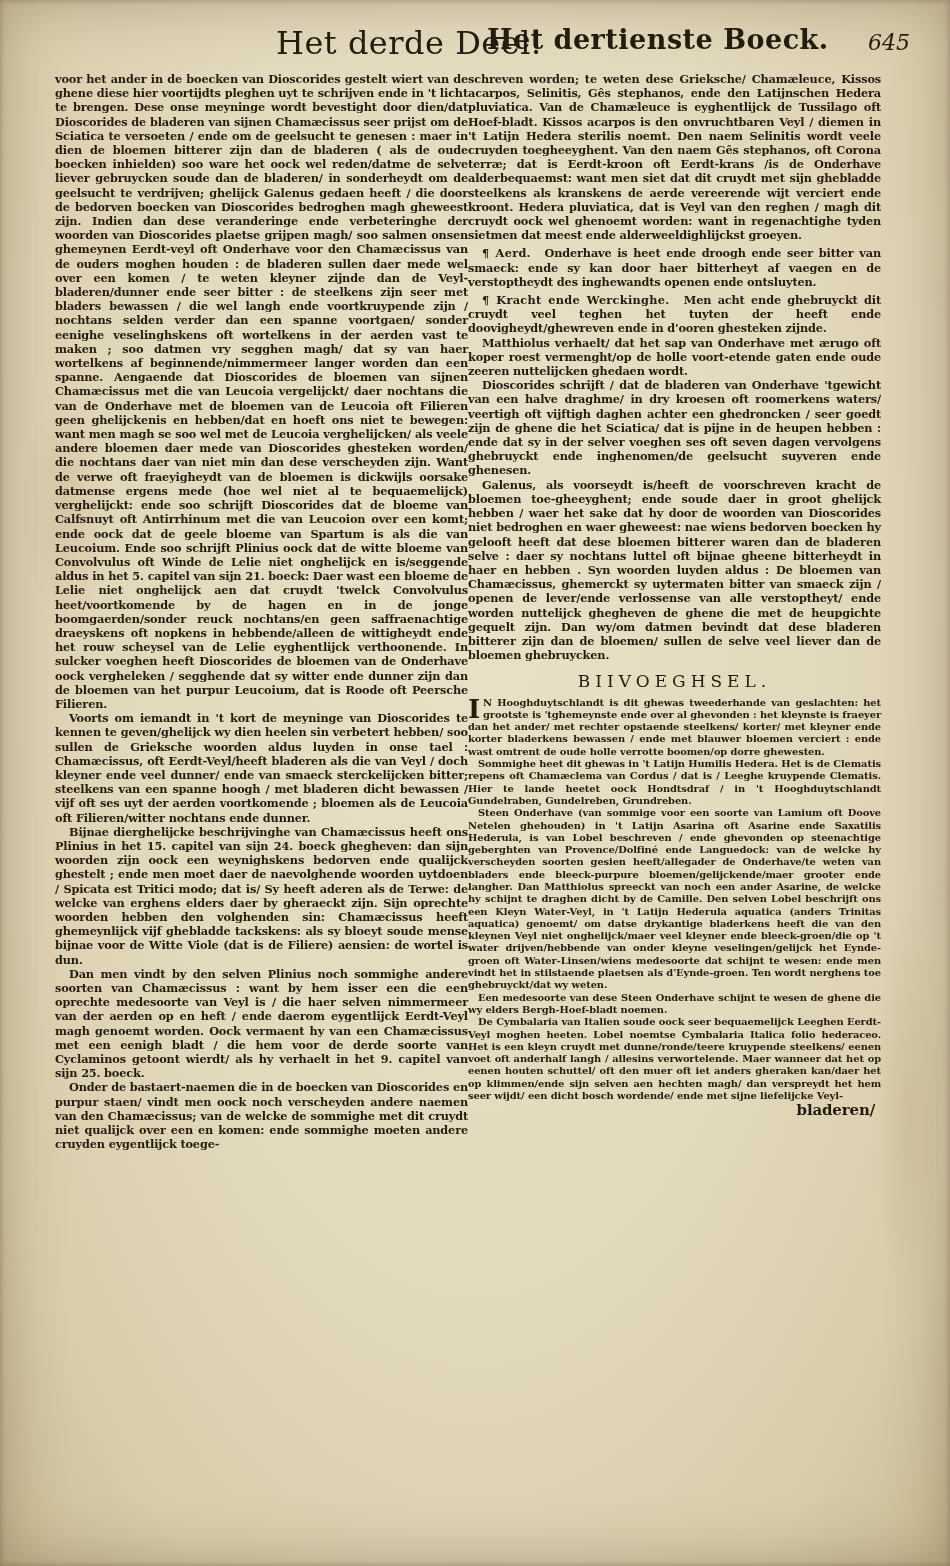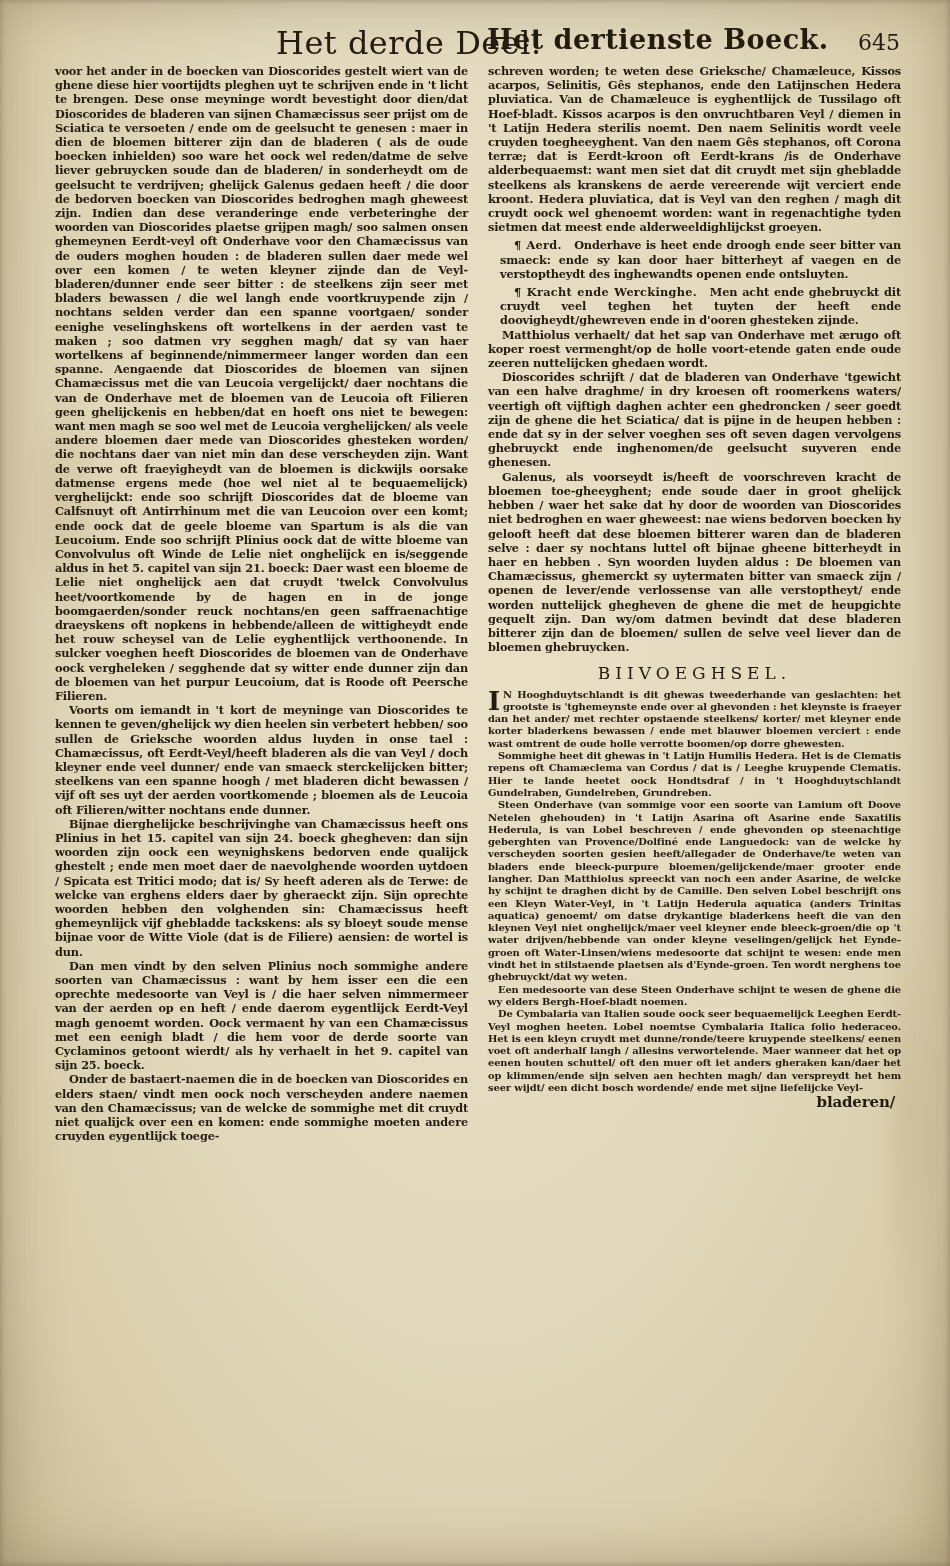--- a/index.html
+++ b/index.html
@@ -14,31 +14,31 @@
     color: #251c10;
     overflow: hidden;
   }
   .stain { position:absolute; border-radius:50%; pointer-events:none; }
   .stain.s1 { left:20px; top:380px; width:90px; height:260px; background:radial-gradient(ellipse, rgba(150,120,70,.14), rgba(150,120,70,0) 70%); }
   .stain.s2 { right:6px; top:900px; width:70px; height:420px; background:radial-gradient(ellipse, rgba(140,110,60,.12), rgba(140,110,60,0) 70%); }
 
   .running-head { position:absolute; top:24px; left:0; right:0; height:36px; }
   .rh-left  { position:absolute; left:276px; top:0; font-size:32px; letter-spacing:.5px; }
   .rh-right { position:absolute; left:487px; top:0; font-size:27px; letter-spacing:.5px;font-weight:bold; }
-  .folio    { position:absolute; right:50px; top:6px; font-size:22px; }
+  .folio    { position:absolute; right:40px; top:6px; font-size:22px; font-style:italic; }
 
-  .columns { position:absolute; top:64px; left:55px; width:846px; display:flex; gap:20px; }
+  .columns { position:absolute; top:72px; left:55px; width:846px; display:flex; }
   .col { width:413px; text-align: justify; font-weight: bold; }
   .col p { margin:0; text-indent:14px; hyphens:none; }
   .col p.noindent { text-indent:0; }
 
   .col-left  { font-size:11.3px; line-height:14.2px; letter-spacing:-0.15px; }
   .col-right { font-size:11.3px; line-height:14.2px; letter-spacing:-0.15px; }
 
-  .col-right p.section { margin-top:4px;margin-left:12px; }
+  .col-right p.section { margin-top:4px; }
   .sec-head { letter-spacing:.3px; padding-right:8px; }
 
   .supplement-head {
     margin:12px 0 8px 0;
     font-size:17px; font-weight:normal;
     letter-spacing:5px; text-align:center;
   }
   .supplement { font-size:9.9px; line-height:12.3px; letter-spacing:-0.1px; }
   .supplement p { text-indent:10px; margin:0; }
   .supplement p.dropcap-p { text-indent:0; }
@@ -63,21 +63,21 @@
     <div class="folio">645</div>
   </header>
 
   <main class="columns">
 
     <section class="col col-left">
       <p class="noindent">voor het ander in de boecken van Dioscorides gestelt wiert van de ghene diese hier voortijdts pleghen uyt te schrijven ende in 't licht te brengen. Dese onse meyninge wordt bevestight door dien/dat Dioscorides de bladeren van sijnen Chamæcissus seer prijst om de Sciatica te versoeten / ende om de geelsucht te genesen : maer in dien de bloemen bitterer zijn dan de bladeren ( als de oude boecken inhielden) soo ware het oock wel reden/datme de selve liever gebruycken soude dan de bladeren/ in sonderheydt om de geelsucht te verdrijven; ghelijck Galenus gedaen heeft / die door de bedorven boecken van Dioscorides bedroghen magh gheweest zijn. Indien dan dese veranderinge ende verbeteringhe der woorden van Dioscorides plaetse grijpen magh/ soo salmen onsen ghemeynen Eerdt-veyl oft Onderhave voor den Chamæcissus van de ouders moghen houden : de bladeren sullen daer mede wel over een komen / te weten kleyner zijnde dan de Veyl-bladeren/dunner ende seer bitter : de steelkens zijn seer met bladers bewassen / die wel langh ende voortkruypende zijn / nochtans selden verder dan een spanne voortgaen/ sonder eenighe veselinghskens oft wortelkens in der aerden vast te maken ; soo datmen vry segghen magh/ dat sy van haer wortelkens af beginnende/nimmermeer langer worden dan een spanne. Aengaende dat Dioscorides de bloemen van sijnen Chamæcissus met die van Leucoia vergelijckt/ daer nochtans die van de Onderhave met de bloemen van de Leucoia oft Filieren geen ghelijckenis en hebben/dat en hoeft ons niet te bewegen: want men magh se soo wel met de Leucoia verghelijcken/ als veele andere bloemen daer mede van Dioscorides ghesteken worden/ die nochtans daer van niet min dan dese verscheyden zijn. Want de verwe oft fraeyigheydt van de bloemen is dickwijls oorsake datmense ergens mede (hoe wel niet al te bequaemelijck) verghelijckt: ende soo schrijft Dioscorides dat de bloeme van Calfsnuyt oft Antirrhinum met die van Leucoion over een komt; ende oock dat de geele bloeme van Spartum is als die van Leucoium. Ende soo schrijft Plinius oock dat de witte bloeme van Convolvulus oft Winde de Lelie niet onghelijck en is/seggende aldus in het 5. capitel van sijn 21. boeck: Daer wast een bloeme de Lelie niet onghelijck aen dat cruydt 'twelck Convolvulus heet/voortkomende by de hagen en in de jonge boomgaerden/sonder reuck nochtans/en geen saffraenachtige draeyskens oft nopkens in hebbende/alleen de wittigheydt ende het rouw scheysel van de Lelie eyghentlijck verthoonende. In sulcker voeghen heeft Dioscorides de bloemen van de Onderhave oock vergheleken / segghende dat sy witter ende dunner zijn dan de bloemen van het purpur Leucoium, dat is Roode oft Peersche Filieren.</p>
       <p>Voorts om iemandt in 't kort de meyninge van Dioscorides te kennen te geven/ghelijck wy dien heelen sin verbetert hebben/ soo sullen de Grieksche woorden aldus luyden in onse tael : Chamæcissus, oft Eerdt-Veyl/heeft bladeren als die van Veyl / doch kleyner ende veel dunner/ ende van smaeck sterckelijcken bitter; steelkens van een spanne hoogh / met bladeren dicht bewassen / vijf oft ses uyt der aerden voortkomende ; bloemen als de Leucoia oft Filieren/witter nochtans ende dunner.</p>
       <p>Bijnae dierghelijcke beschrijvinghe van Chamæcissus heeft ons Plinius in het 15. capitel van sijn 24. boeck ghegheven: dan sijn woorden zijn oock een weynighskens bedorven ende qualijck ghestelt ; ende men moet daer de naevolghende woorden uytdoen / Spicata est Tritici modo; dat is/ Sy heeft aderen als de Terwe: de welcke van erghens elders daer by gheraeckt zijn. Sijn oprechte woorden hebben den volghenden sin: Chamæcissus heeft ghemeynlijck vijf ghebladde tackskens: als sy bloeyt soude mense bijnae voor de Witte Viole (dat is de Filiere) aensien: de wortel is dun.</p>
       <p>Dan men vindt by den selven Plinius noch sommighe andere soorten van Chamæcissus : want by hem isser een die een oprechte medesoorte van Veyl is / die haer selven nimmermeer van der aerden op en heft / ende daerom eygentlijck Eerdt-Veyl magh genoemt worden. Oock vermaent hy van een Chamæcissus met een eenigh bladt / die hem voor de derde soorte van Cyclaminos getoont wierdt/ als hy verhaelt in het 9. capitel van sijn 25. boeck.</p>
-      <p>Onder de bastaert-naemen die in de boecken van Dioscorides en elders staen/ vindt men oock noch verscheyden andere naemen van den Chamæcissus; van de welcke de sommighe met dit cruydt niet qualijck over een en komen: ende sommighe moeten andere cruyden eygentlijck toege-</p>
+      <p>Onder de bastaert-naemen die in de boecken van Dioscorides en purpur staen/ vindt men oock noch verscheyden andere naemen van den Chamæcissus; van de welcke de sommighe met dit cruydt niet qualijck over een en komen: ende sommighe moeten andere cruyden eygentlijck toege-</p>
     </section>
 
     <section class="col col-right">
       <p class="noindent">schreven worden; te weten dese Grieksche/ Chamæleuce, Kissos acarpos, Selinitis, Gês stephanos, ende den Latijnschen Hedera pluviatica. Van de Chamæleuce is eyghentlijck de Tussilago oft Hoef-bladt. Kissos acarpos is den onvruchtbaren Veyl / diemen in 't Latijn Hedera sterilis noemt. Den naem Selinitis wordt veele cruyden toegheeyghent. Van den naem Gês stephanos, oft Corona terræ; dat is Eerdt-kroon oft Eerdt-krans /is de Onderhave alderbequaemst: want men siet dat dit cruydt met sijn ghebladde steelkens als kranskens de aerde vereerende wijt verciert ende kroont. Hedera pluviatica, dat is Veyl van den reghen / magh dit cruydt oock wel ghenoemt worden: want in regenachtighe tyden sietmen dat meest ende alderweeldighlijckst groeyen.</p>
 
       <p class="section">
         <span class="sec-head">¶ Aerd.</span>
         <span>Onderhave is heet ende droogh ende seer bitter van smaeck: ende sy kan door haer bitterheyt af vaegen en de verstoptheydt des inghewandts openen ende ontsluyten.</span>
       </p>
 

